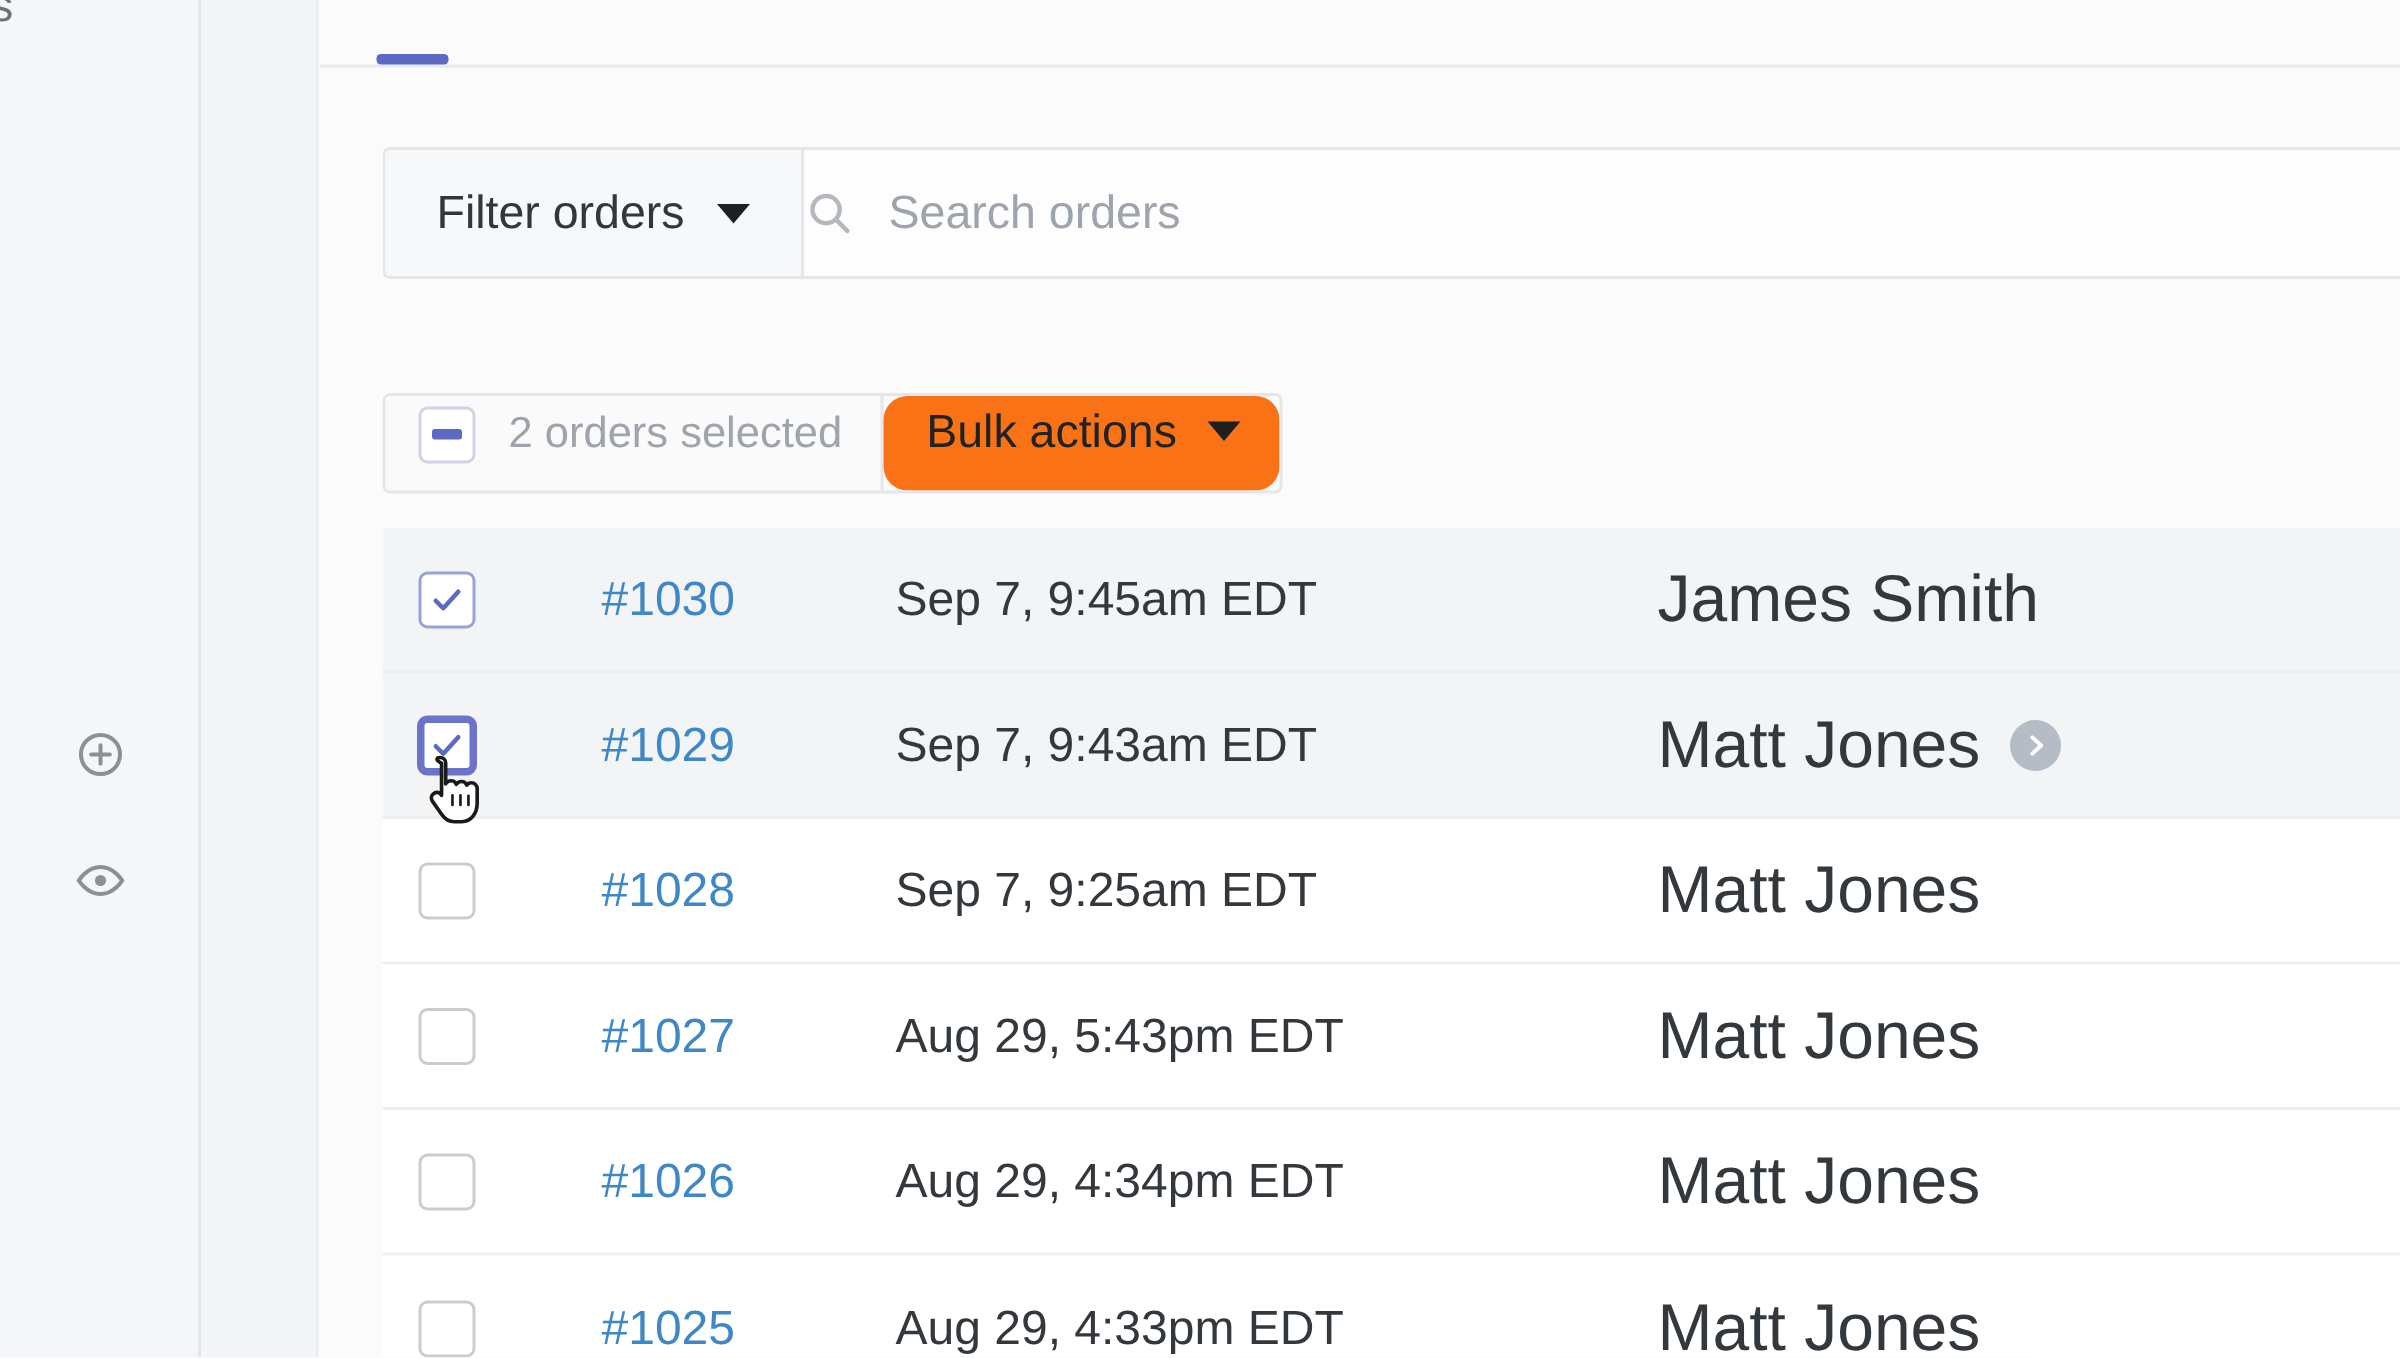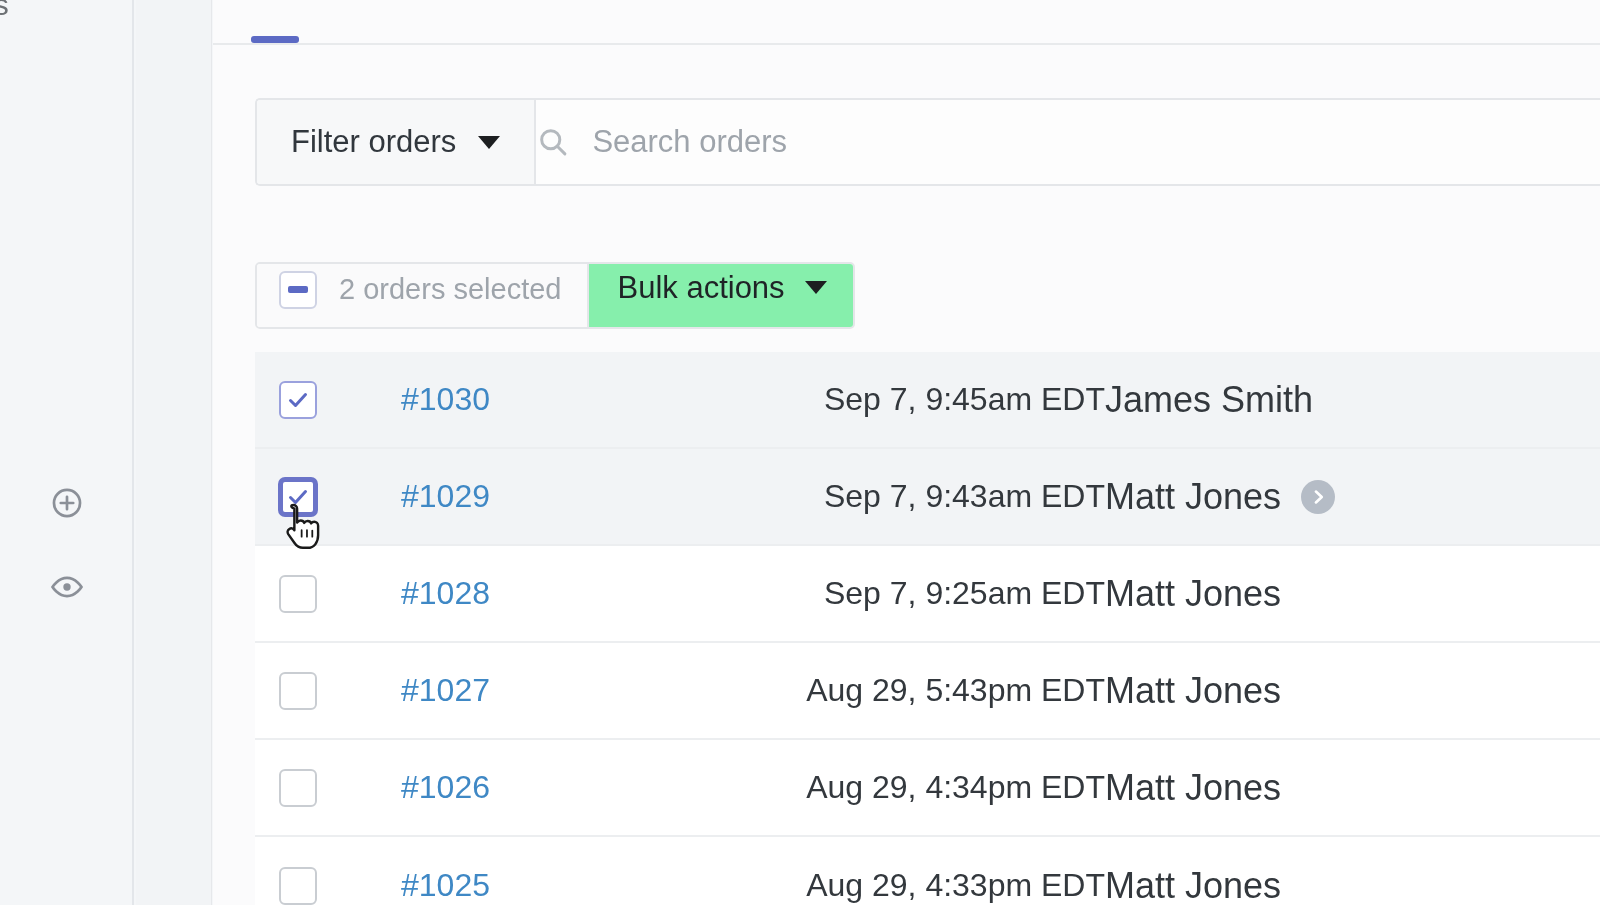--- a/index.html
+++ b/index.html
@@ -180,23 +180,24 @@
     font-size: 29px;
     color: #9ea4ab;
     white-space: nowrap;
   }
 
   .bulk-actions-btn {
     display: flex;
     align-items: center;
     gap: 20px;
     padding: 0 26px 16px 28px;
-    background: #86efac;
+    background: #f97316;
     cursor: pointer;
     white-space: nowrap;
+    border-radius: 16px;
   }
   .bulk-actions-label {
     font-size: 31px;
     color: #1f2326;
   }
 
   
   .cb {
     width: 38px;
     height: 38px;
@@ -259,41 +260,40 @@
     padding-left: 24px;
     flex: none;
   }
   .cell-order {
     width: 196px;
     flex: none;
   }
   .cell-date {
     width: 508px;
     flex: none;
-    text-align: right;
   }
   .cell-customer {
     flex: 1;
     display: flex;
     align-items: center;
     gap: 20px;
   }
 
   .order-link {
     font-size: 32px;
     color: #3f88c5;
     cursor: pointer;
   }
   .date-text {
     font-size: 32px;
     color: #33383d;
     white-space: nowrap;
   }
   .customer-text {
-    font-size: 36px;
+    font-size: 44px;
     color: #33383d;
     white-space: nowrap;
   }
 
   .chev-badge {
     width: 34px;
     height: 34px;
     border-radius: 50%;
     background: #b5bcc6;
     display: flex;

